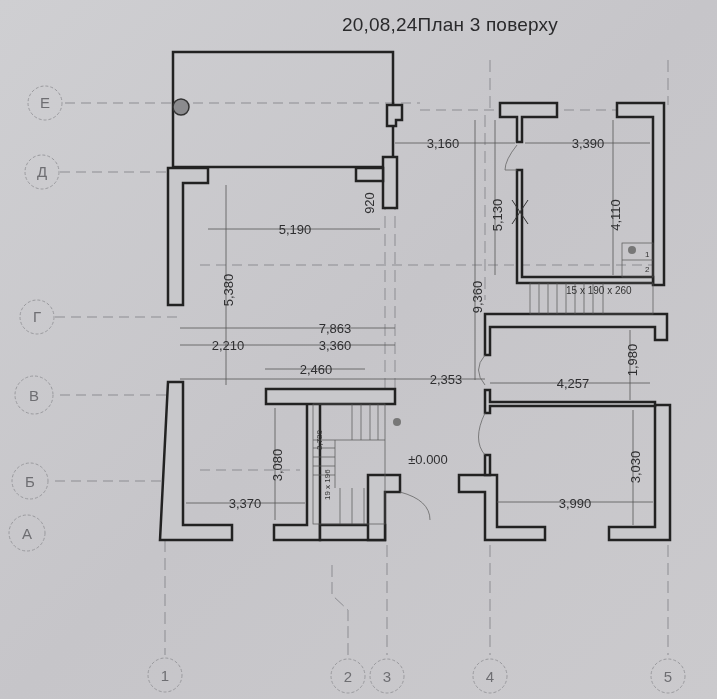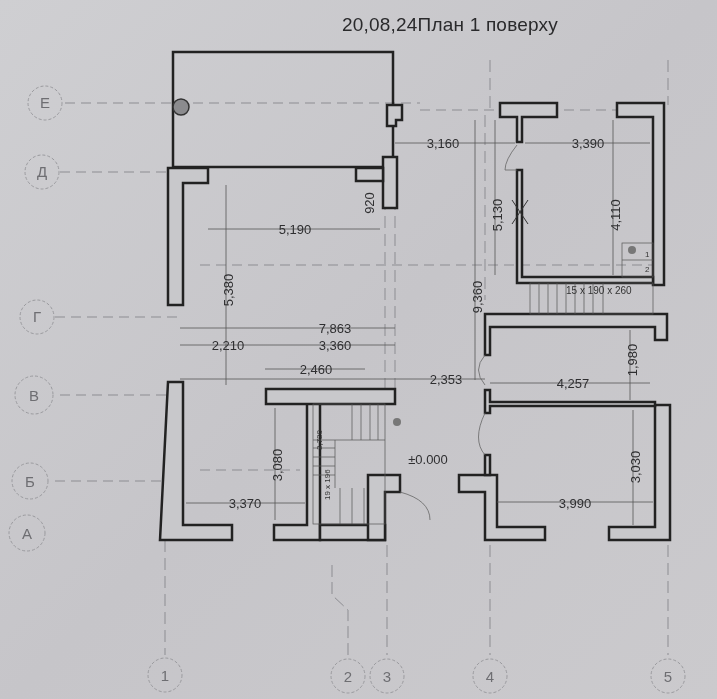--- a/index.html
+++ b/index.html
@@ -9,21 +9,21 @@
   .title { position:absolute; left:342px; top:14px; font-size:19px; color:#2a2a2c; letter-spacing:0.2px; }
   svg { position:absolute; left:0; top:0; }
   .axis-lbl { font-family:"Liberation Sans", sans-serif; font-size:15px; fill:#6e6e72; }
   .dim { font-family:"Liberation Sans", sans-serif; font-size:13px; fill:#2f2f31; }
   .small { font-family:"Liberation Sans", sans-serif; font-size:8px; fill:#333; }
 </style>
 </head>
 <body>
 
 <div class="paper"></div>
-<div class="title">20,08,24План 1 поверху</div>
+<div class="title">20,08,24План 3 поверху</div>
 
 <svg width="717" height="699" viewBox="0 0 717 699">
 
   <g stroke="#8d8d92" stroke-width="1" stroke-dasharray="10,6" fill="none">
     <line x1="65" y1="103" x2="420" y2="103"></line>
     <line x1="420" y1="110" x2="660" y2="110"></line>
     <line x1="60" y1="172" x2="180" y2="172"></line>
     <line x1="55" y1="317" x2="180" y2="317"></line>
     <line x1="60" y1="395" x2="180" y2="395"></line>
     <line x1="55" y1="481" x2="180" y2="481"></line>

